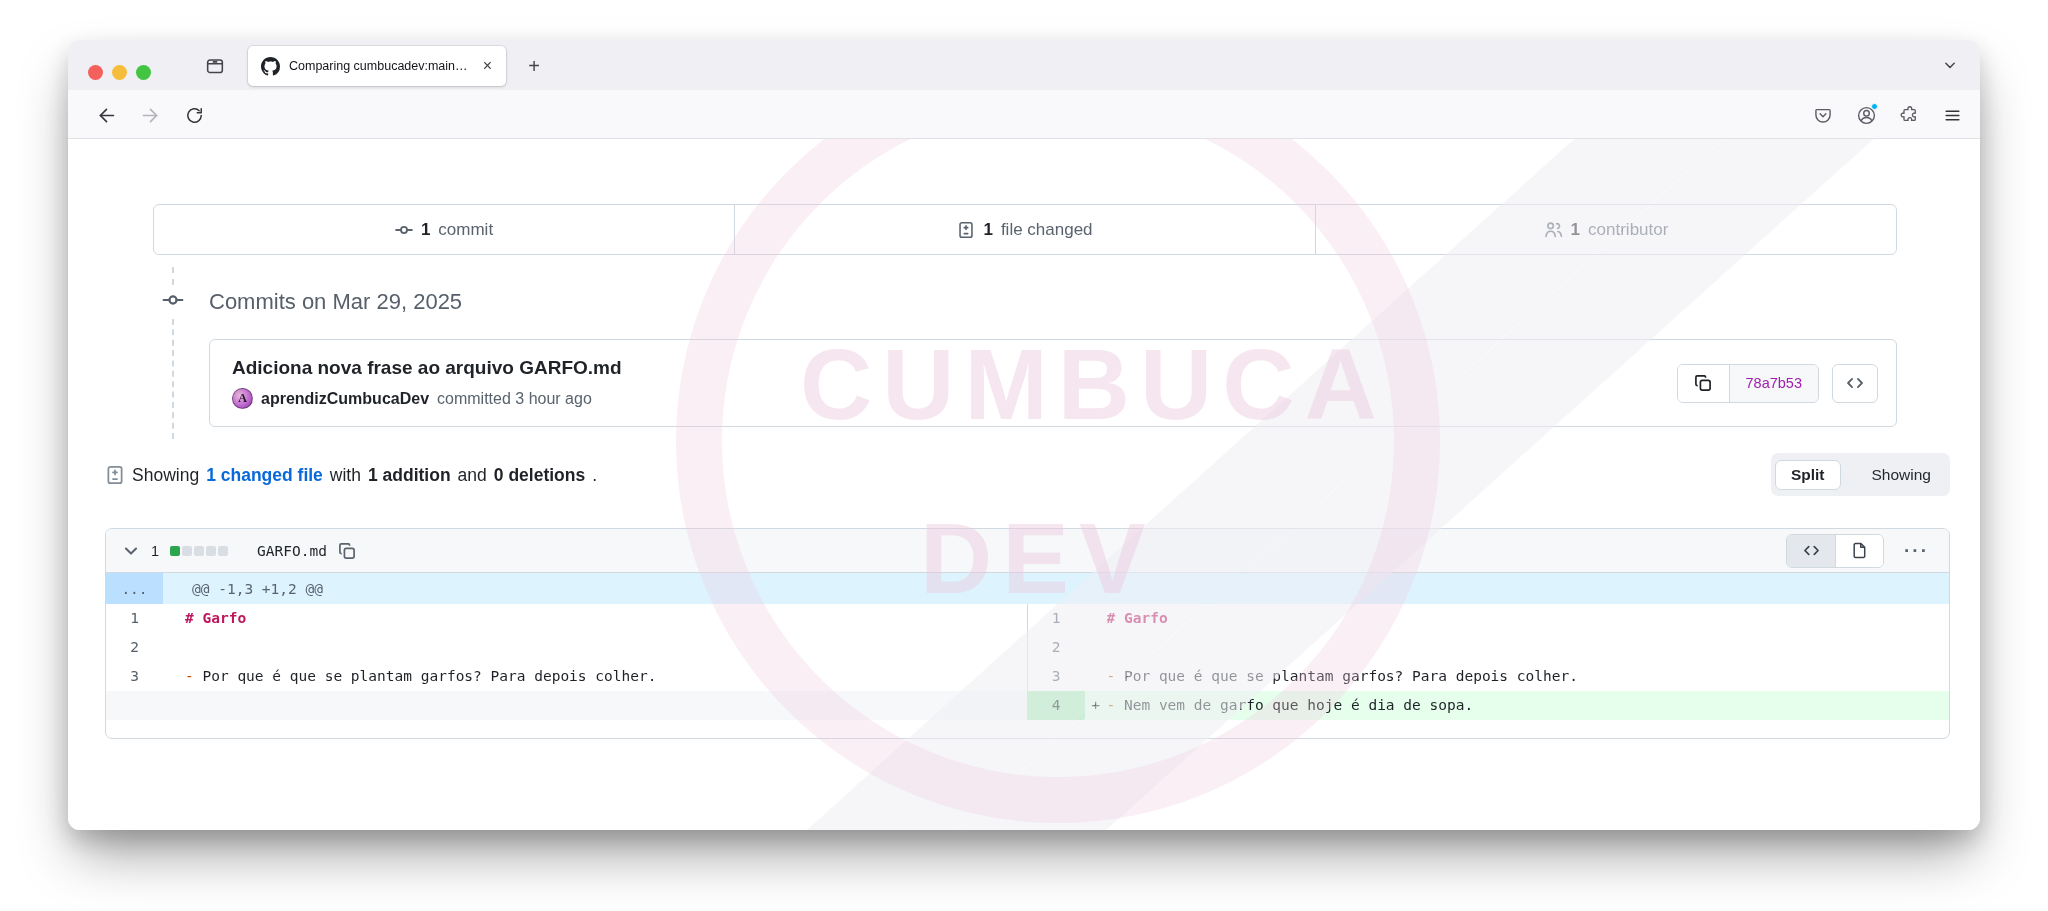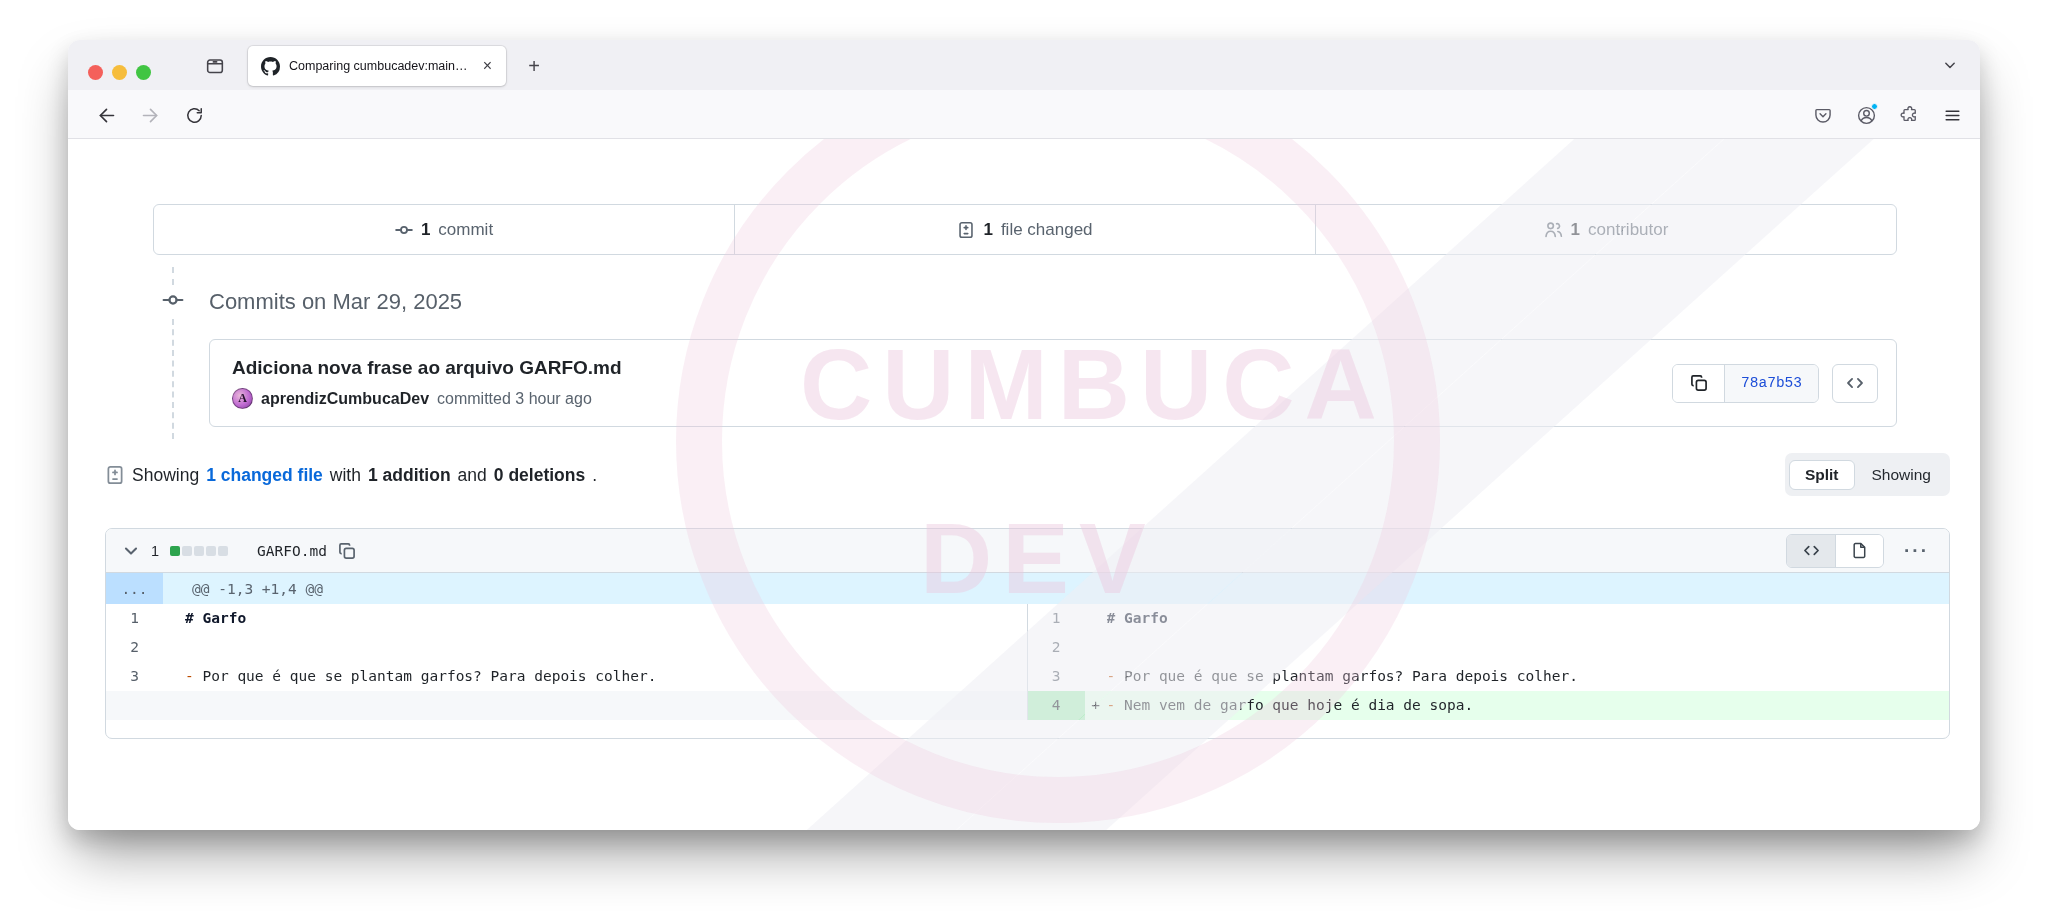--- a/index.html
+++ b/index.html
@@ -89,32 +89,32 @@
   .c-meta { display:flex; align-items:center; gap:8px; margin-top:9px; font-size:16px; color:#59636e; }
   .avatar { width:21px; height:21px; border-radius:50%; border:1px solid rgba(0,0,0,.35);
             background:radial-gradient(circle at 35% 35%, #e9b8d8 0%, #c06ad2 55%, #7c3a96 100%);
             display:flex; align-items:center; justify-content:center; font-size:12px; font-weight:700;
             color:#26112e; font-family:"Liberation Serif",serif; }
   .c-author { font-weight:700; color:#1f2328; }
   .c-right { display:flex; align-items:center; gap:13px; }
   .sha-group { display:flex; height:39px; border:1px solid #d1d9e0; border-radius:6px; overflow:hidden; }
   .sha-copy { width:52px; display:flex; align-items:center; justify-content:center; background:#fff;
               border-right:1px solid #d1d9e0; }
-  .sha-val { display:flex; align-items:center; padding:0 16px; background:#f6f8fa; color:#1d4ed8;
-             font-family:Liberation Mono, monospace; font-size:14.5px; }
+  .sha-val { display:flex; align-items:center; padding:0 16px; background:#f6f8fa; color:#a21caf;
+             font-family:Liberation Sans, sans-serif; font-size:14.5px; }
   .code-btn { width:46px; height:39px; border:1px solid #d1d9e0; border-radius:6px; background:#fff;
               display:flex; align-items:center; justify-content:center; }
 
   
   .summary { position:absolute; left:37px; top:320px; height:32px; display:flex; align-items:center;
              gap:7px; font-size:17.5px; color:#1f2328; }
   .sum-link { color:#0969da; font-weight:600; }
   .sum-bold { font-weight:700; }
   .seg-view { position:absolute; right:30px; top:314px; height:43px; background:#eef0f3;
-              border-radius:7px; display:flex; align-items:center; padding:4px; gap:2px; }
+              border-radius:7px; display:flex; align-items:center; padding:4px; gap:16px; }
   .seg-view .sel { background:#fff; border:1px solid #d1d9e0; border-radius:6px; padding:5px 15px;
                    font-size:15.5px; font-weight:700; color:#1f2328; }
   .seg-view .unsel { padding:6px 15px; font-size:15.5px; color:#24292f; }
 
   
   .diffbox { position:absolute; left:37px; top:389px; width:1845px; height:211px;
              border:1px solid #d1d9e0; border-radius:7px; background:#fff; }
   .diff-head { height:44px; background:#f6f8fa; border-bottom:1px solid #d1d9e0;
                border-radius:6px 6px 0 0; display:flex; align-items:center; padding:0 16px; gap:11px; }
   .dh-count { font-size:14.5px; color:#1f2328; }
@@ -140,21 +140,21 @@
   .panes { display:flex; }
   .pane { width:921.5px; }
   .pane.left { border-right:1px solid #d1d9e0; }
   .drow { display:flex; height:29px; line-height:29px; font-size:14.5px; }
   .dnum { width:57px; text-align:center; color:#57606a; flex:none; }
   .dsign { width:22px; text-align:center; color:#1f2328; flex:none; }
   .dcode { flex:1; white-space:pre; overflow:hidden; color:#1f2328; }
   .drow.add { background:#e6ffec; }
   .drow.add .dnum { background:#aceebb; color:#24292f; }
   .drow.filler { background:#f6f8fa; }
-  .syn-heading { color:#0f172a; font-weight:700; }
+  .syn-heading { color:#be185d; font-weight:700; }
   .syn-bullet { color:#bc4c00; }
 
   svg { display:block; }
 </style>
 </head>
 <body>
 
 <div class="stage">
   <div class="window">
 
@@ -378,21 +378,21 @@
                   <path d="M9.2 1.6V5h3.6"></path>
                 </svg>
               </div>
             </div>
             <span class="kebab">···</span>
           </div>
         </div>
 
         <div class="hunk mono">
           <div class="hunk-gut">...</div>
-          <div class="hunk-body">@@ -1,3 +1,4 @@</div>
+          <div class="hunk-body">@@ -1,3 +1,2 @@</div>
         </div>
 
         <div class="panes mono">
 
           <div class="pane left">
             <div class="drow">
               <span class="dnum">1</span>
               <span class="dsign"></span>
               <span class="dcode"><span class="syn-heading"># Garfo</span></span>
             </div>

